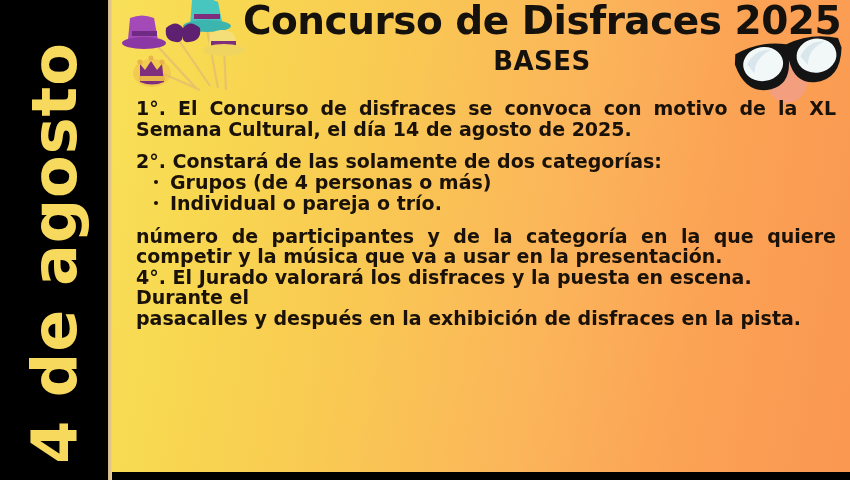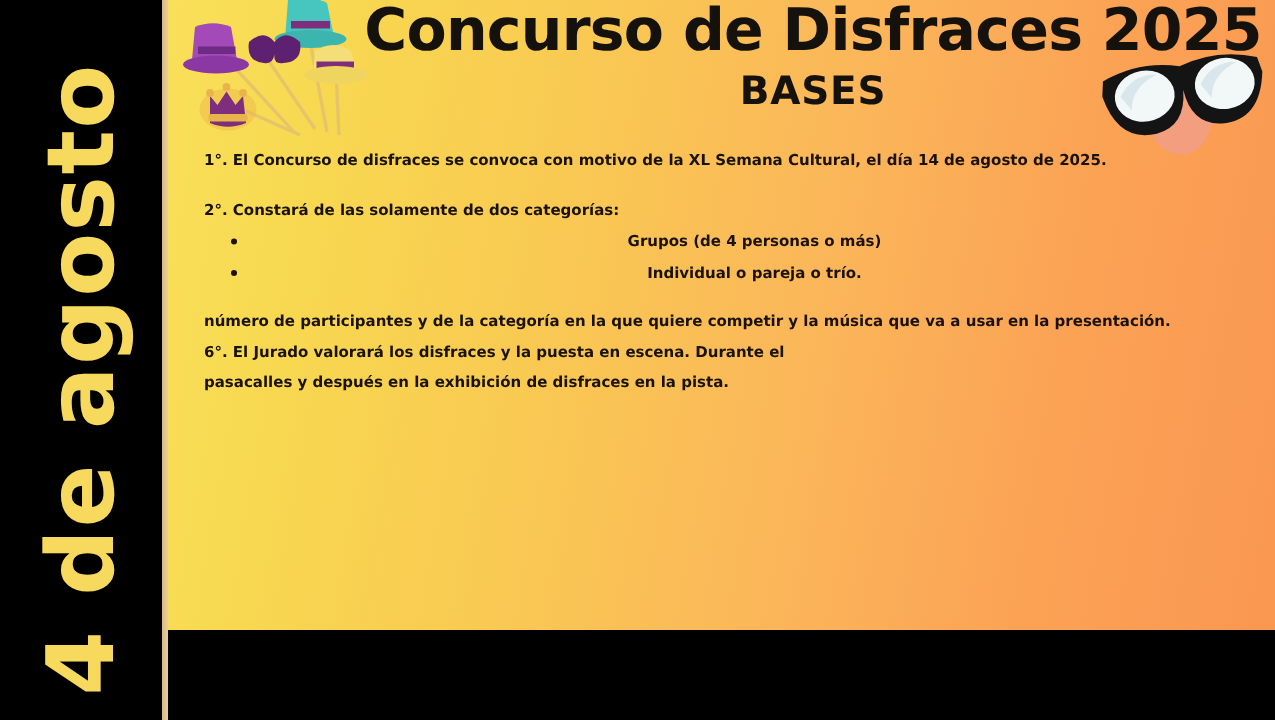--- a/index.html
+++ b/index.html
@@ -37,21 +37,21 @@
   }
   .sidebar-edge {
     position:absolute; left:108px; top:0;
     width:4px; height:480px;
     background:linear-gradient(to right,#d8b88a,#e8cf9a);
   }
 
   
   .main {
     position:absolute; left:112px; top:0;
-    width:738px; height:420px;
+    width:738px; height:472px;
     background:linear-gradient(100deg,
         #F9E05A 0%,
         #F8D851 14%,
         #F9CA52 34%,
         #FBB65A 58%,
         #FBA355 78%,
         #FA9751 100%);
     overflow:hidden;
   }
 
@@ -86,30 +86,30 @@
     letter-spacing:0.5px;
     font-family:"DejaVu Sans", sans-serif;
   }
 
   
   .body-text {
     position:absolute;
     left:24px; top:98px;
     width:700px;
     color:#1A1208;
-    font-size:10px;
+    font-size:19px;
     font-weight:bold;
     line-height:20.5px;
     font-family:"DejaVu Sans", sans-serif;
   }
   .rule { margin-bottom:12px; }
   .rule.tight { margin-bottom:0px; }
   .rule.just { text-align:justify; }
   .bullets { list-style:none; margin:0; padding:0 0 0 18px; }
-  .bullets li { position:relative; padding-left:16px; line-height:21px;text-align:center; }
+  .bullets li { position:relative; padding-left:16px; line-height:21px; }
   .bullets li .dot {
     position:absolute; left:0; top:8px;
     width:4px; height:4px; border-radius:50%;
     background:#1A1208;
   }
   .justify-block { text-align:justify; text-align-last:left; }
 </style>
 </head>
 <body>
 
@@ -197,21 +197,21 @@
           <span class="dot"></span>
           <span>Individual o pareja o trío.</span>
         </li>
       </ul>
 
       <div style="height:12px"></div>
 
 
       <div class="rule just" style="margin-bottom:0px;">número de participantes y de la categoría en la que quiere competir y la música que va a usar en la presentación.</div>
 
-      <div class="rule tight">6°. El Jurado valorará los disfraces y la puesta en escena. Durante el</div>
+      <div class="rule tight">4°. El Jurado valorará los disfraces y la puesta en escena. Durante el</div>
       <div class="rule tight">pasacalles y después en la exhibición de disfraces en la pista.</div>
 
       <div style="height:7px"></div>
 
     </div>
 
   </div>
 </div>
 
 </body></html>

